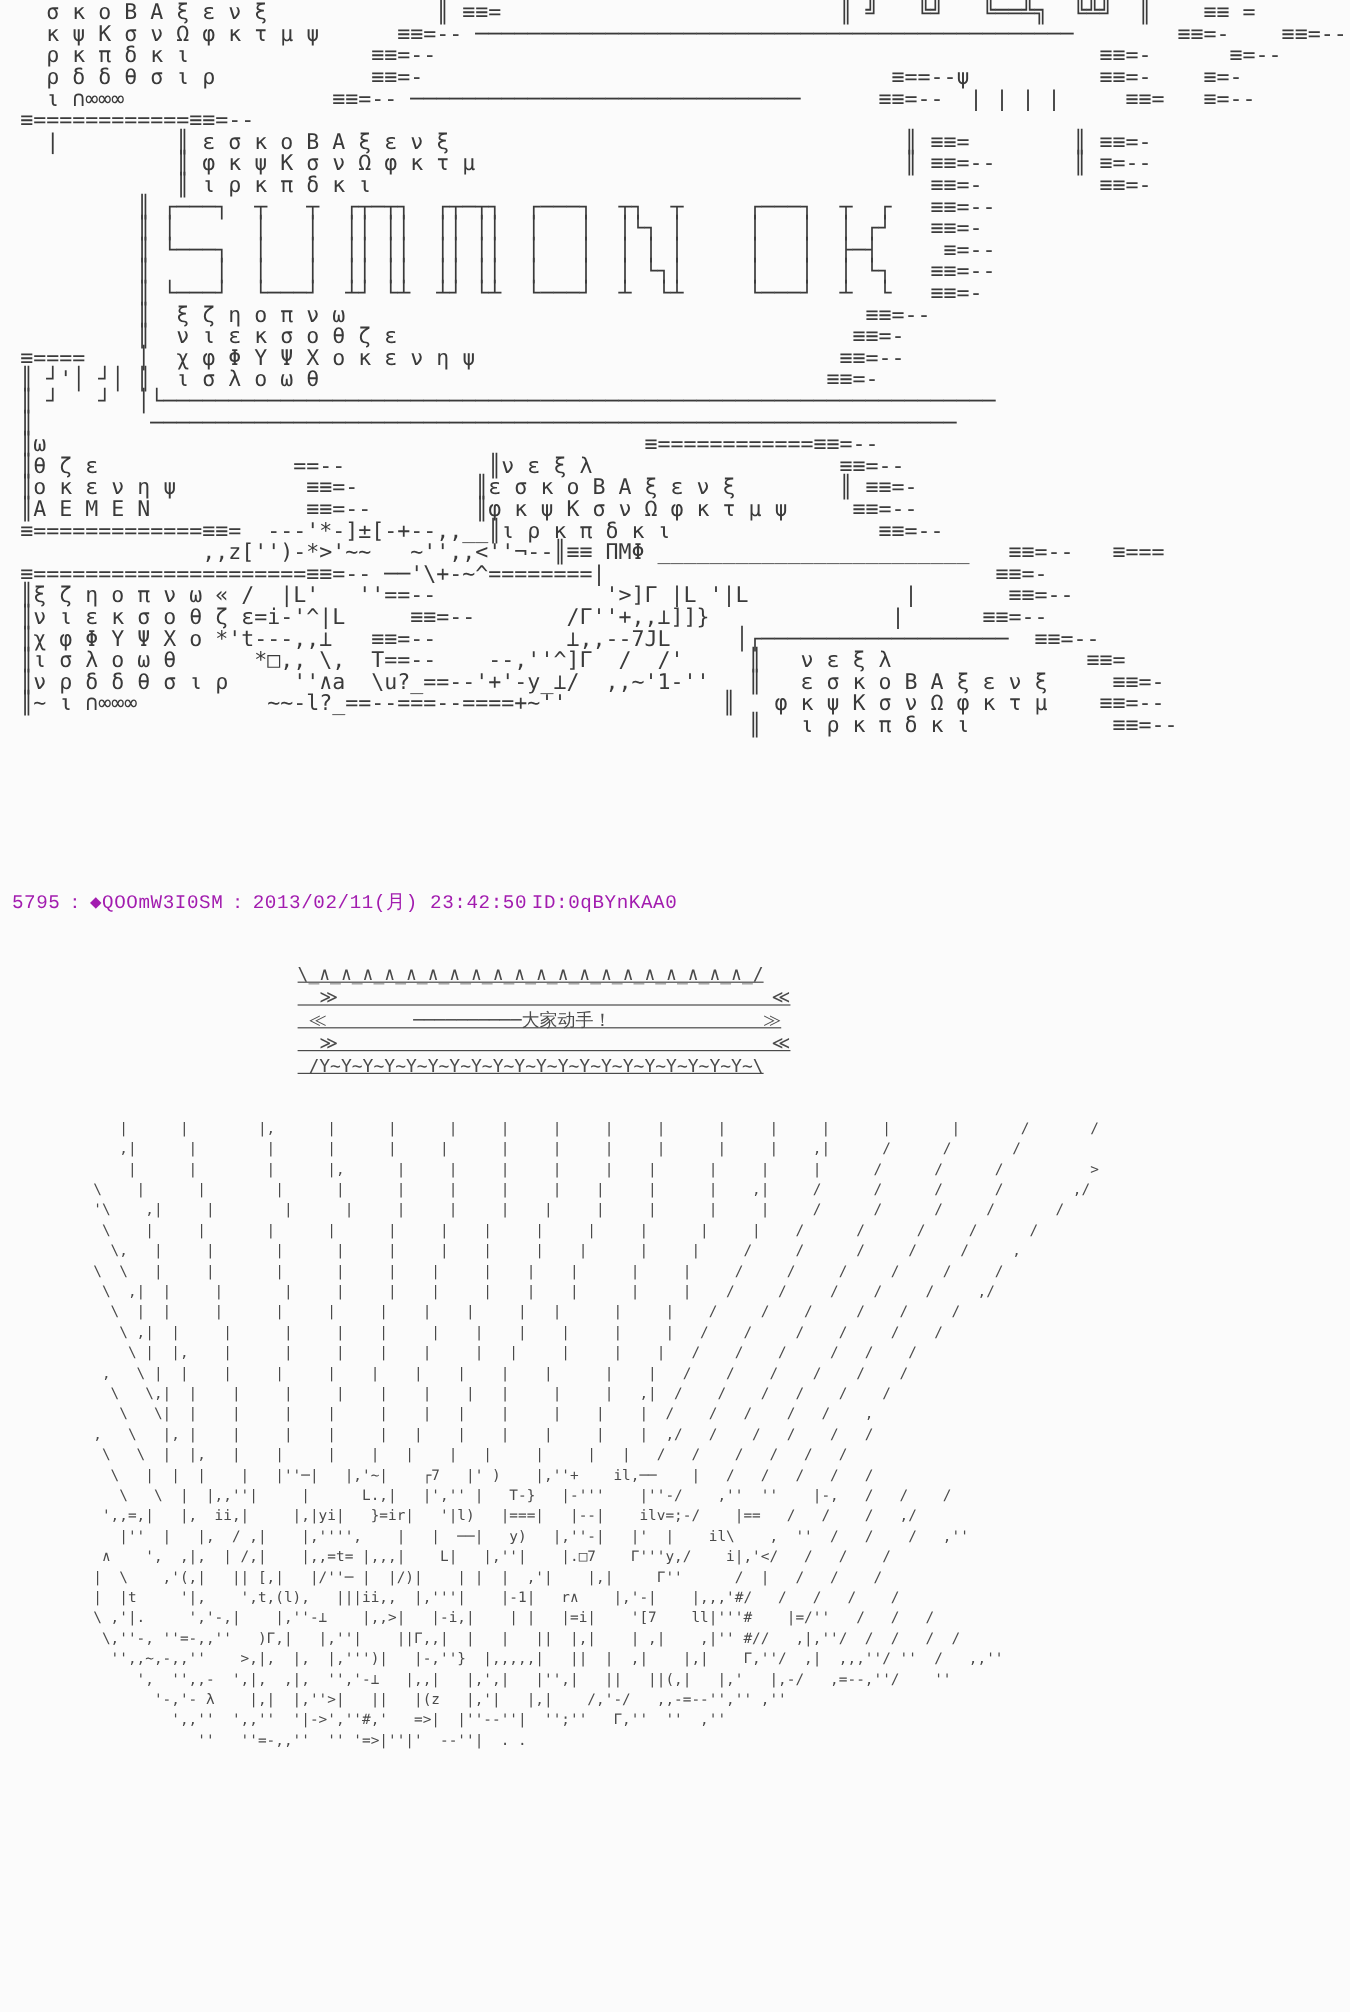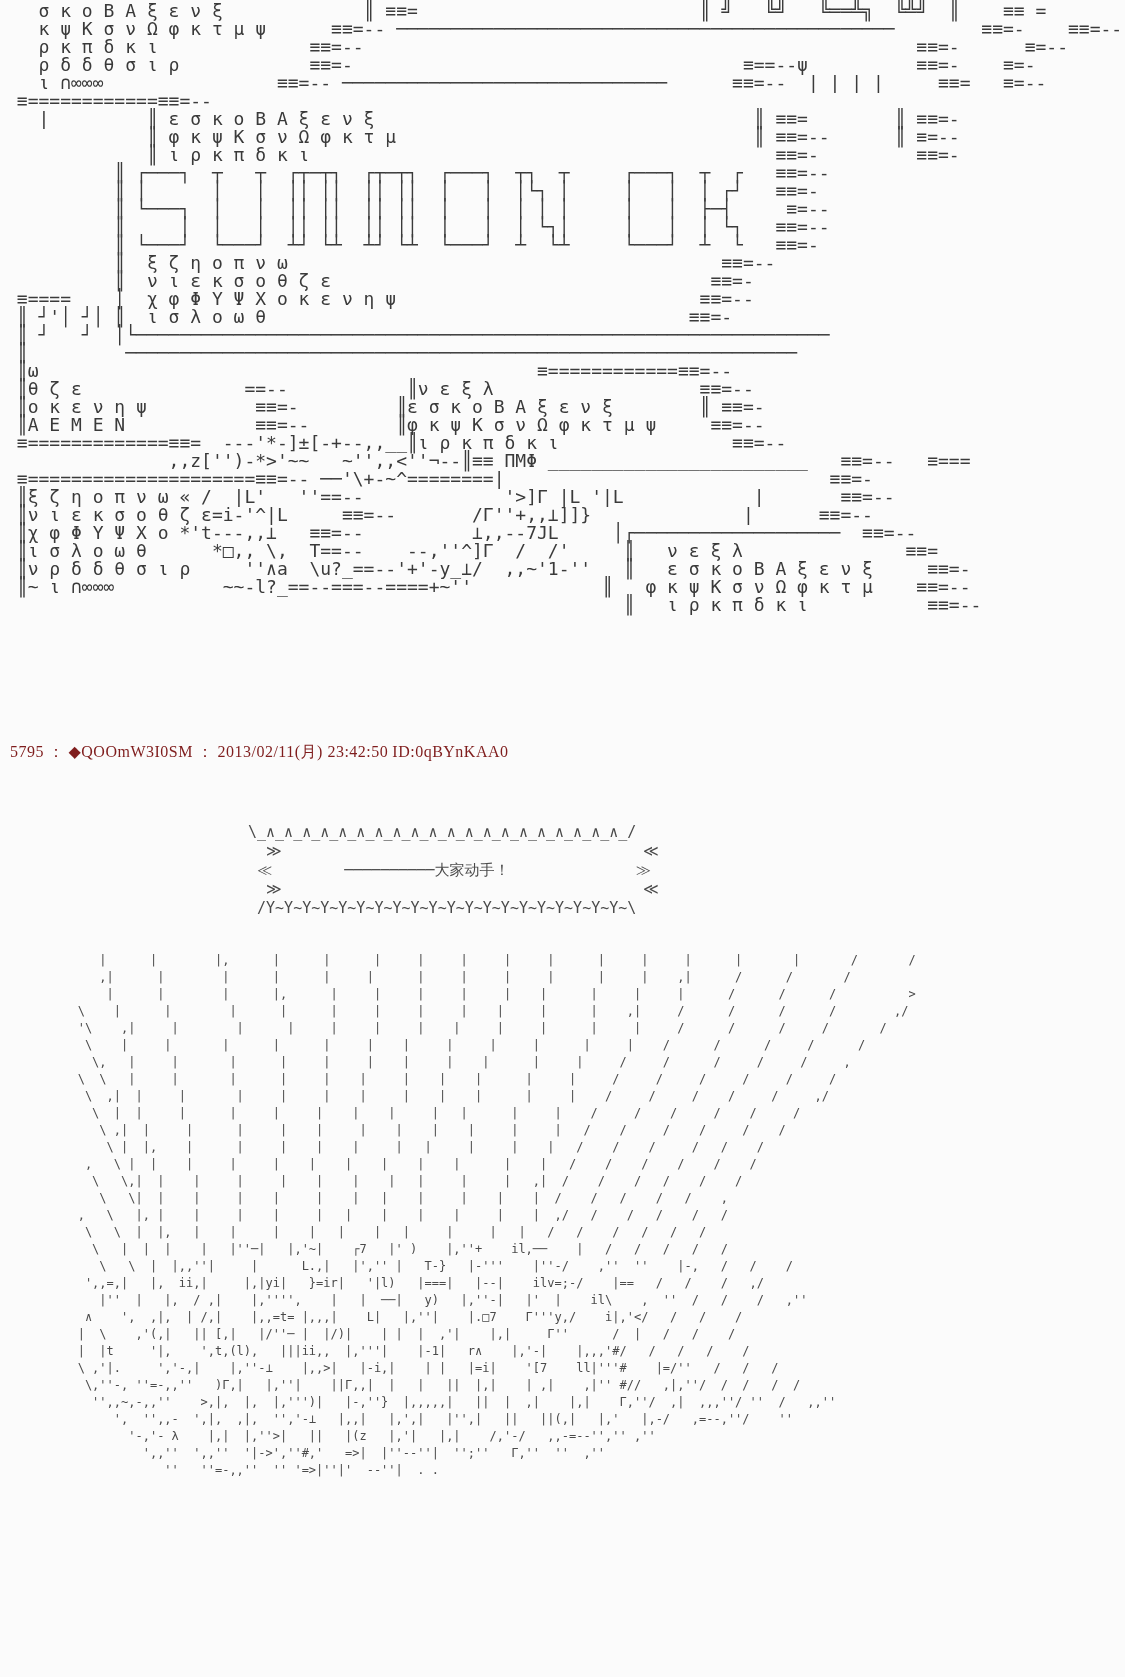--- a/index.html
+++ b/index.html
@@ -9,34 +9,35 @@
     color:#3a3a3a;
     white-space:pre;
   }
   .top-art{
     font-size:18px;
     line-height:18px;
     margin-left:6px;
     margin-top:2px;
   }
   .post-header{
-    font-family:Liberation Serif, serif;
+    font-family:Liberation Mono, monospace;
     font-size:16px;
-    color:#7f1d1d;
+    color:#a21caf;
     margin-left:10px;
     margin-top:128px;
     letter-spacing:0.5px;
   }
   .post-header span{margin-right:4px;}
   .banner-art{
     font-size:15px;
     line-height:19px;
     margin-left:248px;
-    margin-top:60px;
+    margin-top:40px;
     color:#4a4a4a;
+    text-decoration:underline;
   }
   .bottom-art{
     font-size:12px;
     line-height:17px;
     margin-left:56px;
     margin-top:34px;
     color:#4a4a4a;
   }
 </style>
 </head>

